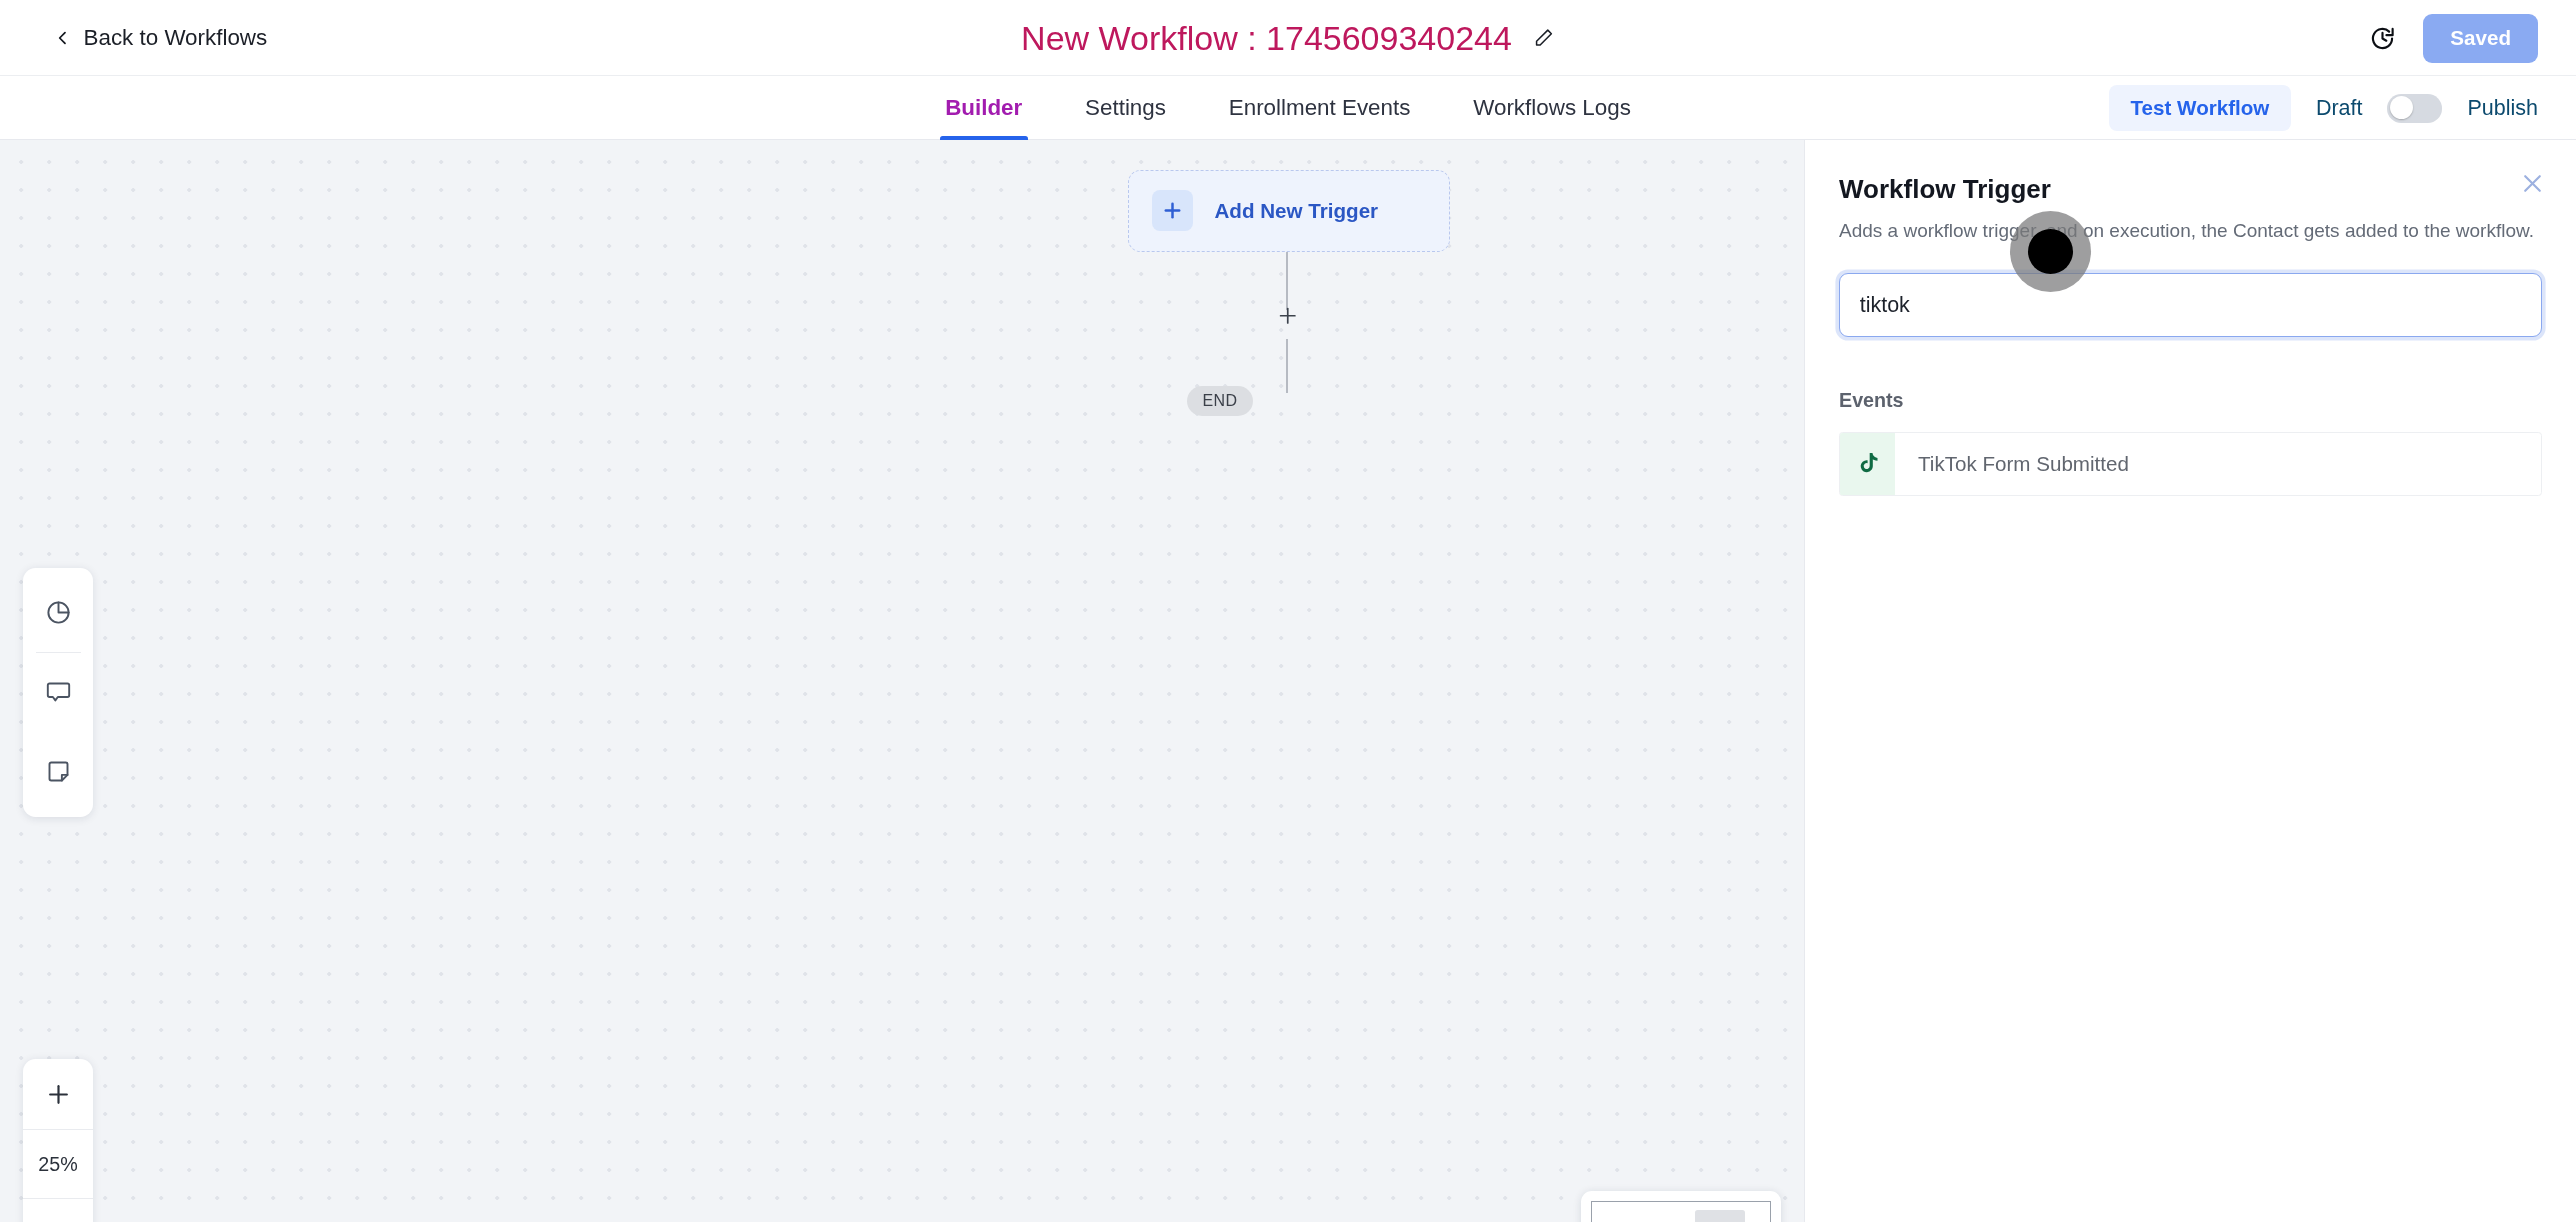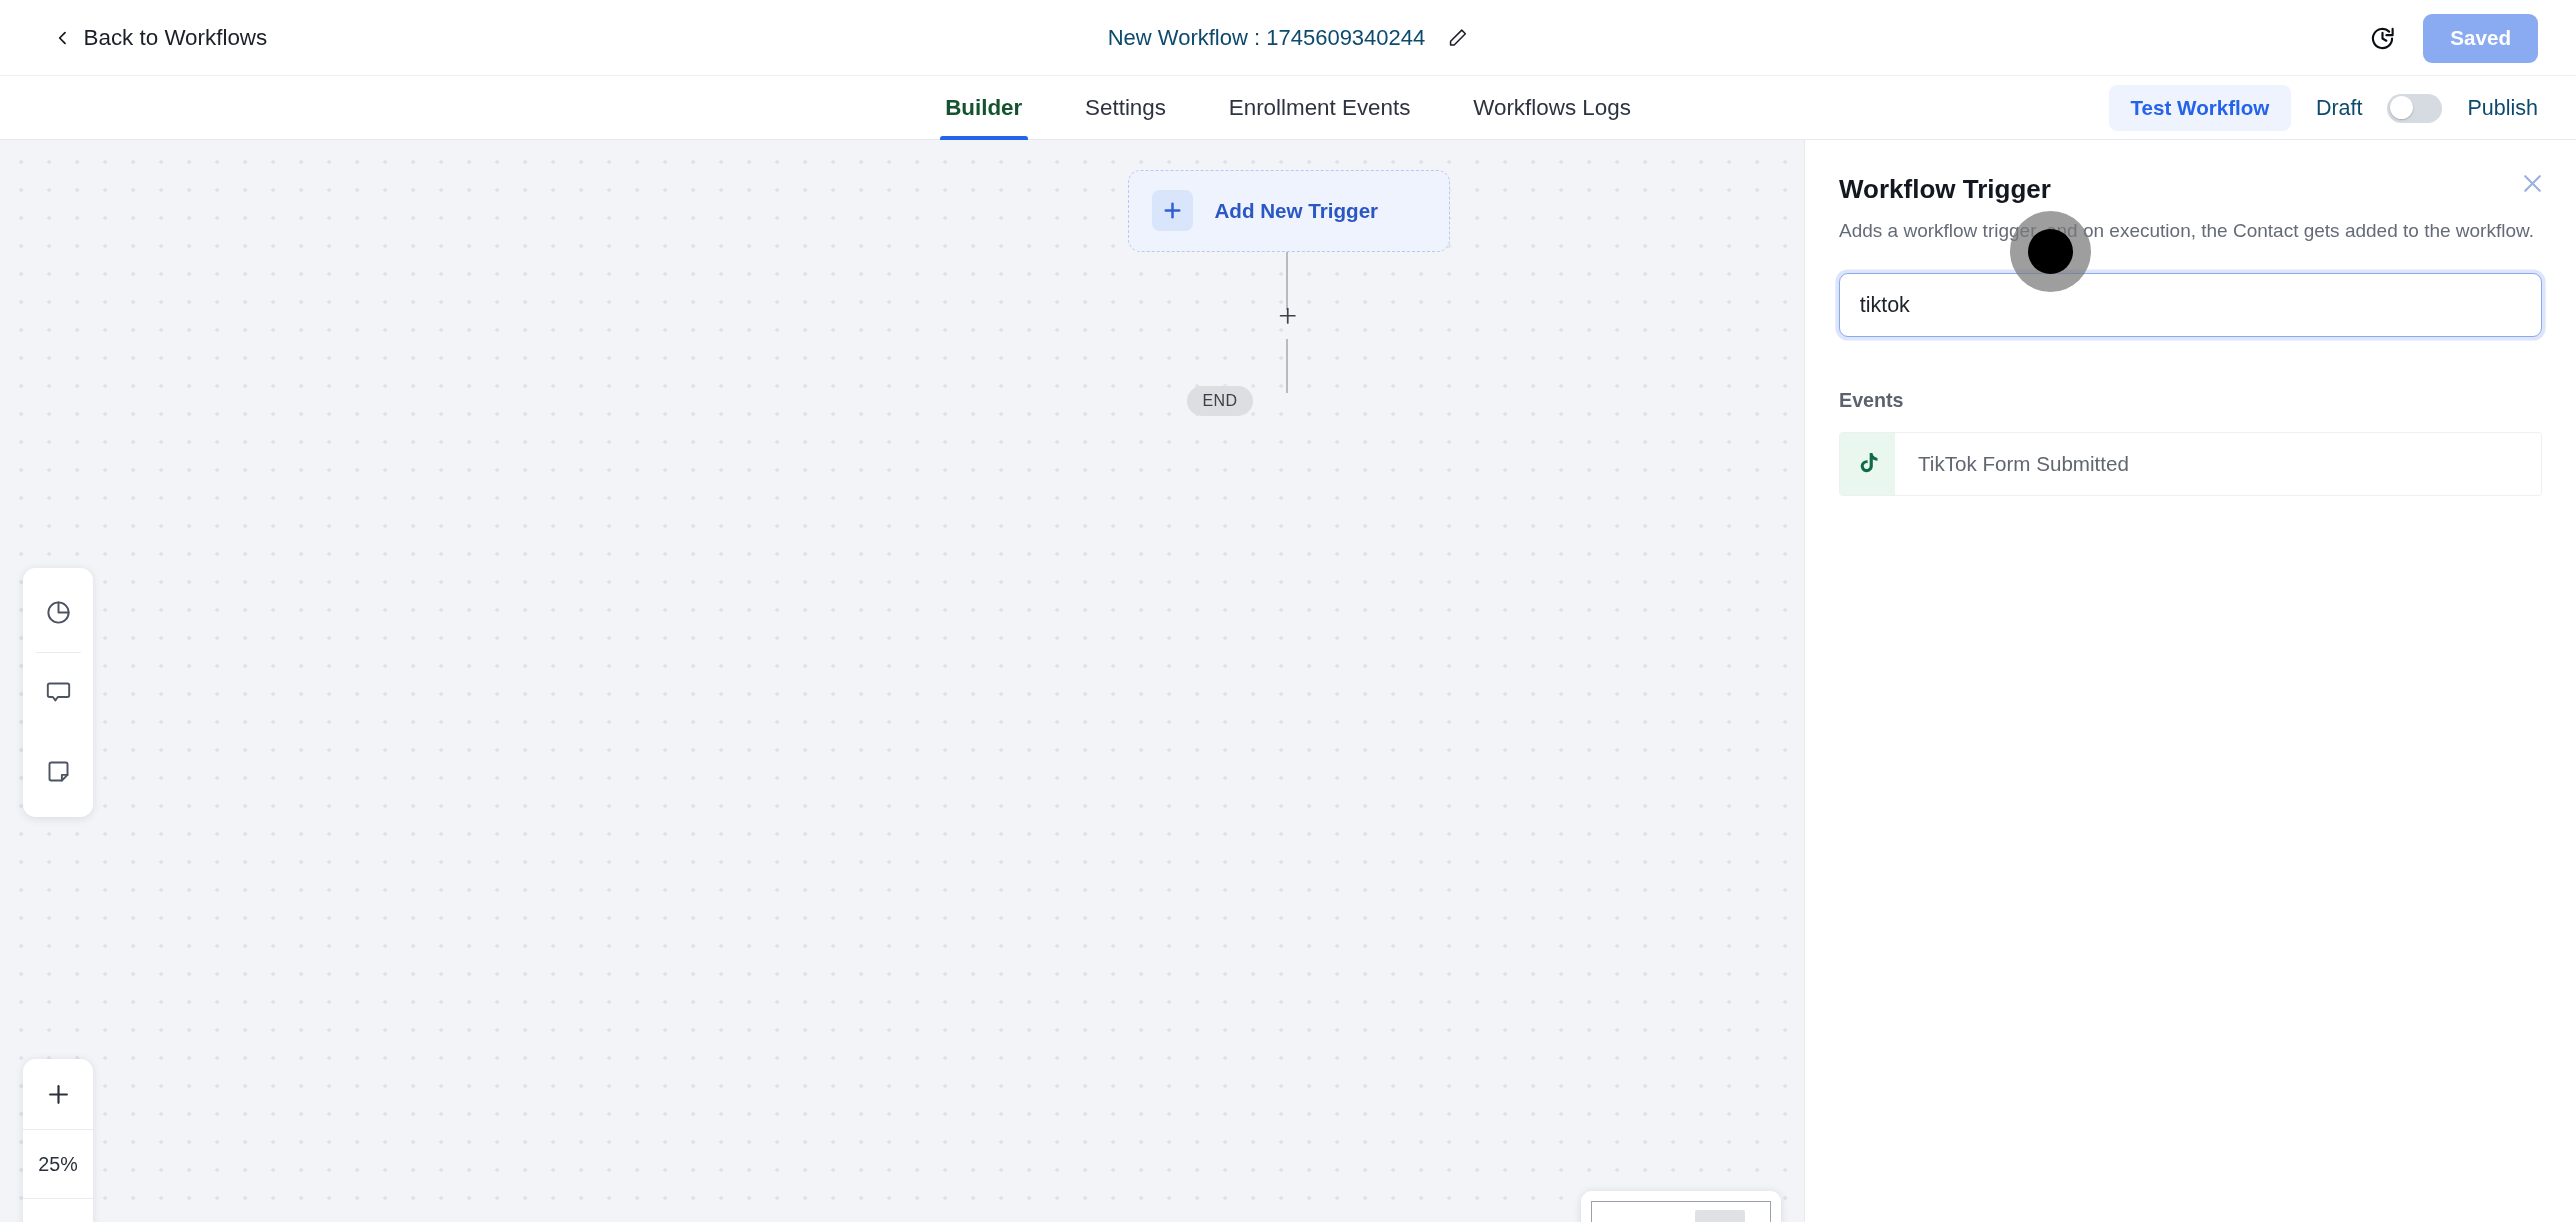--- a/index.html
+++ b/index.html
@@ -21,21 +21,21 @@
     display: flex; align-items: center; gap: 12.5px; cursor: pointer;
   }
   .back-chevron { display: block; width: 16px; height: 16px; }
   .back-label { font-size: 22.4px; color: #1b1f27; font-weight: 400; }
 
   .wf-title-wrap {
     position: absolute; left: 0; top: 0; width: 2576px; height: 76px;
     display: flex; align-items: center; justify-content: center; gap: 21.5px;
     pointer-events: none;
   }
-  .wf-title { font-size: 22px; color: #0c4a6e; font-weight: 400; }
+  .wf-title { font-size: 34px; color: #be185d; font-weight: 400; }
   .edit-icon { width: 21.5px; height: 21.5px; pointer-events: auto; cursor: pointer; }
 
   .topbar-right {
     position: absolute; right: 38px; top: 0; height: 76px;
     display: flex; align-items: center; gap: 27px;
   }
   .history-icon { width: 27px; height: 27px; cursor: pointer; }
   .saved-btn {
     background: #8aaaf2; color: #ffffff; border: none; border-radius: 9px;
     font-size: 20.6px; font-weight: 600; padding: 12.5px 27px;
@@ -48,21 +48,21 @@
     background: #ffffff; border-bottom: 0.9px solid #e7e9ee;
   }
   .tabs {
     position: absolute; left: 0; top: 0; width: 2576px; height: 64px;
     display: flex; align-items: center; justify-content: center; gap: 52px;
   }
   .tab {
     position: relative; font-size: 22.4px; color: #2e3340; padding: 0 5.4px;
     height: 64px; display: flex; align-items: center; cursor: pointer;
   }
-  .tab.active { color: #14532d; font-weight: 600; }
+  .tab.active { color: #a21caf; font-weight: 600; }
   .tab.active::after {
     content: ""; position: absolute; left: 0; right: 0; bottom: 0;
     height: 4.5px; background: #2563eb; border-radius: 2.7px 2.7px 0 0;
   }
 
   .tabs-right {
     position: absolute; right: 38px; top: 0; height: 64px;
     display: flex; align-items: center; gap: 25px;
   }
   .test-wf-btn {

